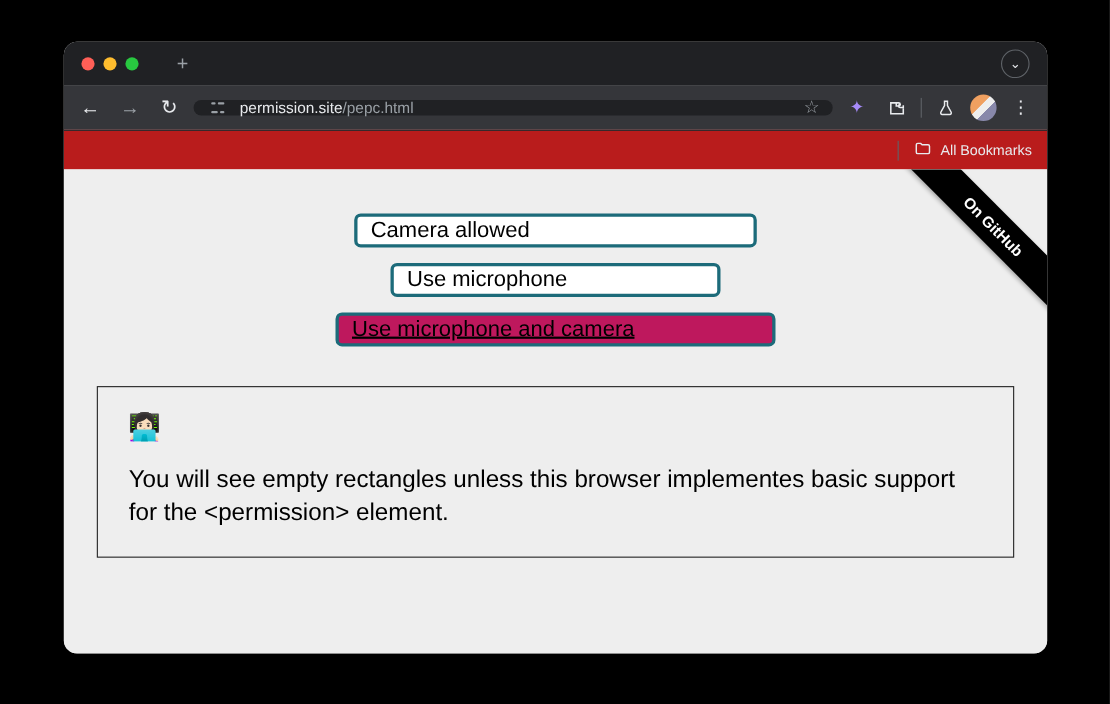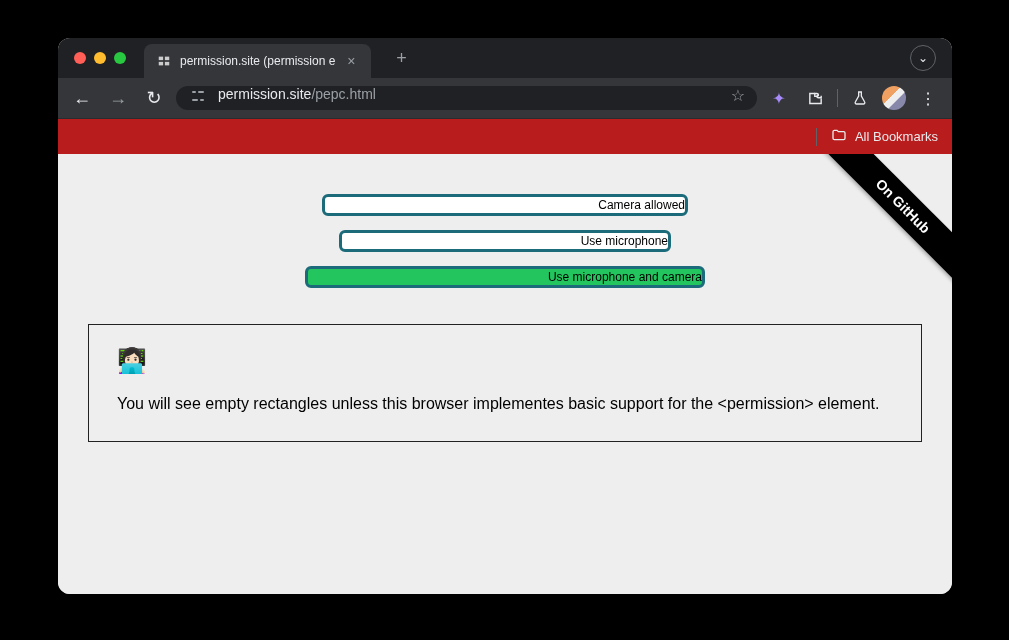--- a/index.html
+++ b/index.html
@@ -67,25 +67,25 @@
       background: #35363a;
       display: flex;
       align-items: center;
       padding: 0 10px;
       gap: 8px;
     }
     .nav-btn { width: 28px; height:28px; display:flex;align-items:center;justify-content:center;color:#9aa0a6;border-radius:50%; font-size:18px;}
     .nav-btn.enabled { color:#e8eaed; }
     .omnibox {
       flex: 1;
-      height: 24px;
+      height: 14px;
       background: #202124;
       border-radius: 15px;
       display: flex;
-      align-items: flex-start;
+      align-items: center;
       padding: 0 12px;
       gap: 10px;
       color: #e8eaed;
     }
     .site-chip {
       width:20px;height:20px;border-radius:4px;
       display:flex;align-items:center;justify-content:center;
       color:#9aa0a6;font-size:11px;
     }
     .url { font-size: 14px; flex:1; }
@@ -138,71 +138,59 @@
       margin-top: 40px;
       display: flex;
       flex-direction: column;
       align-items: center;
       gap: 14px;
     }
     .perm-button {
       border: 3px solid #1c6b7a;
       background: #fff;
       border-radius: 6px;
-      font-size: 12px;
-      padding: 1px 0;
-      text-align: right;
+      font-size: 20px;
+      padding: 1px 12px;
+      text-align: left;
       font-family: Arial, sans-serif;
       color: #000;
     }
     .perm-button.w1 { width: 366px; }
-    .perm-button.w2 { width: 332px; }
-    .perm-button.w3 { width: 400px; background: #22c55e; }
+    .perm-button.w2 { width: 300px; }
+    .perm-button.w3 { width: 400px; background: #be185d; text-decoration: underline; }
     .instructions {
       margin: 36px 30px 0 30px;
       border: 1px solid #222;
       background: #eeeeee;
       padding: 22px 28px 26px 28px;
     }
     .instructions h2 {
       font-family: Verdana, Arial, sans-serif;
       font-weight: 900;
       font-size: 24px;
       margin-bottom: 18px;
       display:flex;align-items:center;gap:6px;
     }
     .instructions p {
       font-family: Verdana, Arial, sans-serif;
-      font-size: 16px;
+      font-size: 22px;
       line-height: 1.35;
     }
     .folder-icon { width:16px;height:16px; }
   </style>
 </head>
 <body>
 
 <div class="browser-window">
 
   <div class="title-bar">
     <div class="traffic-lights">
       <div class="traffic-light tl-red"></div>
       <div class="traffic-light tl-yellow"></div>
       <div class="traffic-light tl-green"></div>
-    </div>
-    <div class="tab">
-      <span class="tab-favicon">
-        <svg viewBox="0 0 16 16" width="14" height="14">
-            <rect x="2" y="3" width="5" height="4" fill="#ccc"></rect>
-            <rect x="9" y="3" width="5" height="4" fill="#ccc"></rect>
-            <rect x="2" y="9" width="5" height="4" fill="#ccc"></rect>
-            <rect x="9" y="9" width="5" height="4" fill="#ccc"></rect>
-          </svg>
-      </span>
-      <span class="tab-title">permission.site (permission e</span>
-      <span class="tab-close">×</span>
     </div>
     <div class="new-tab">+</div>
     <div class="title-bar-spacer"></div>
     <div class="tabs-dropdown">
       <span>⌄</span>
     </div>
   </div>
 
   <div class="toolbar">
     <div class="nav-btn enabled">

